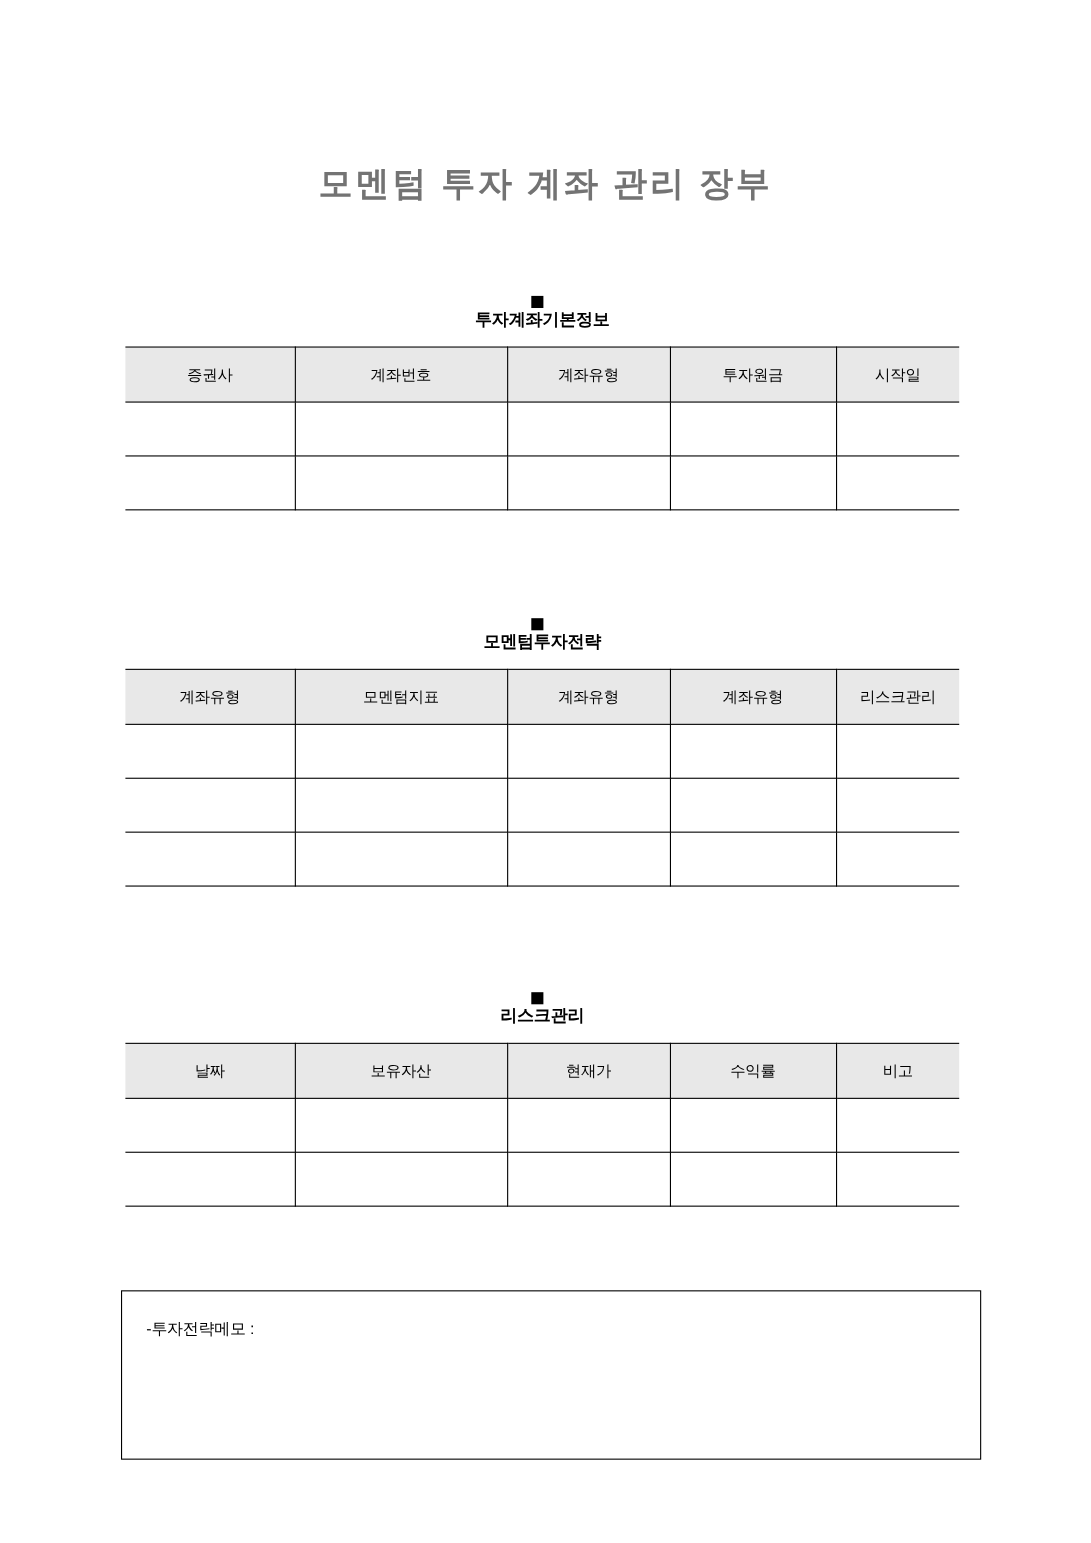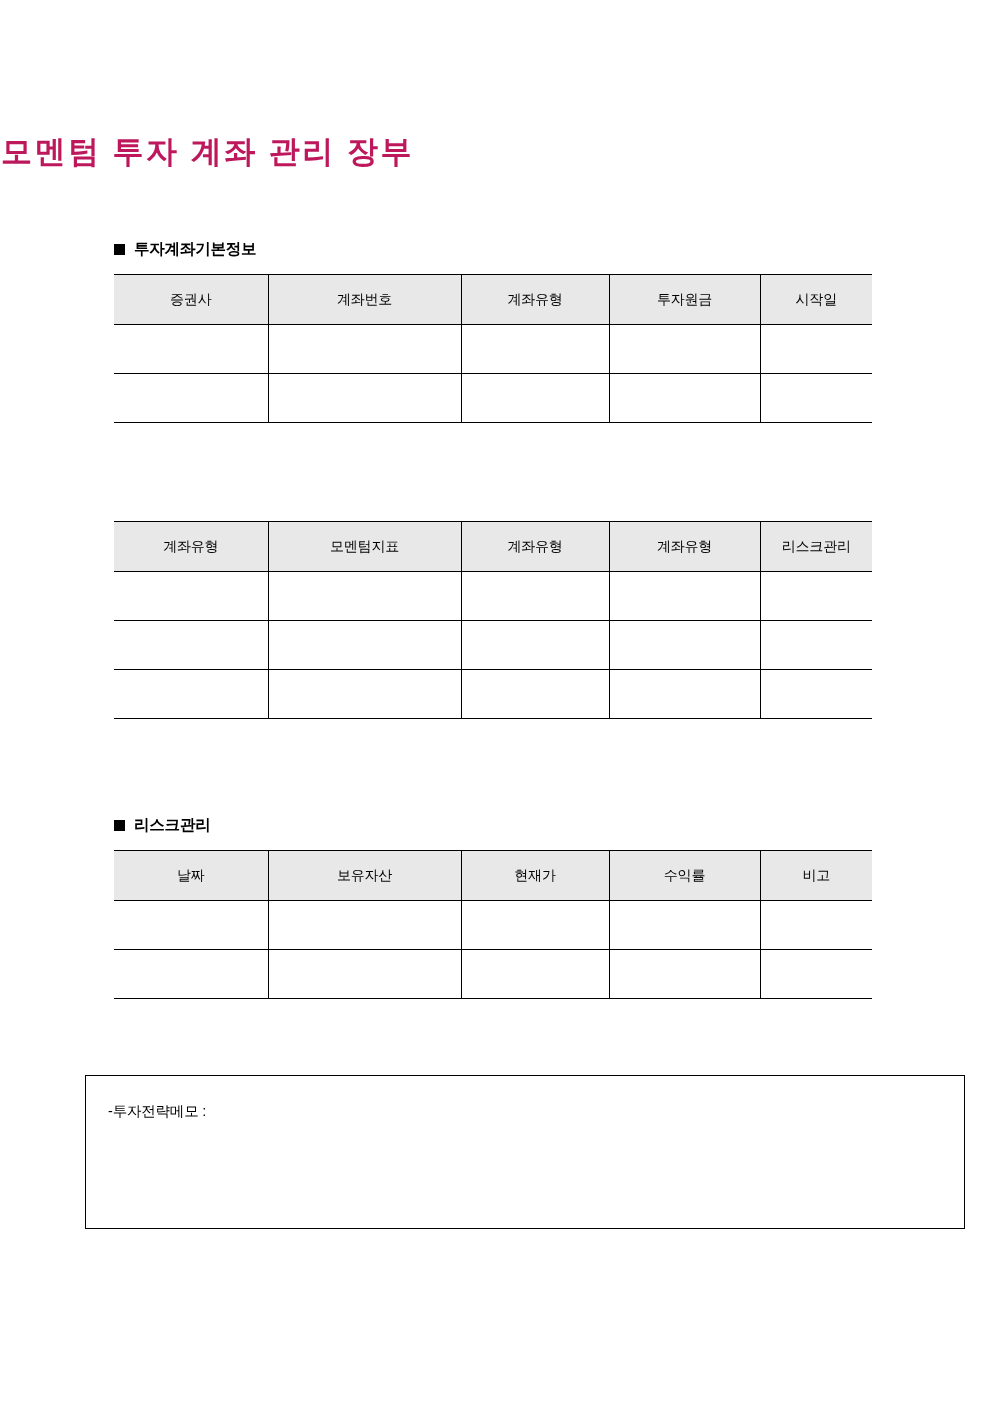--- a/index.html
+++ b/index.html
@@ -20,43 +20,45 @@
   .page {
     width: 992px;
     height: 1403px;
     box-sizing: border-box;
     padding: 0;
     position: relative;
   }
 
   
   .doc-title {
+    text-align: center;
     font-size: 31px;
     font-weight: bold;
     letter-spacing: 2.5px;
-    margin: 1px;
+    margin: 16px;
     padding-top: 132px;
     line-height: 1.2;
-    color: #be185d;
+    color: #737373;
   }
 
   
   .section {
     width: 758px;
     margin: 0 auto 0 114px;
   }
 
   .section-heading {
     font-size: 15.5px;
     font-weight: bold;
     letter-spacing: -0.2px;
     margin: 0 0 14px 0;
     color: #000;
     display: flex;
     align-items: center;
+    flex-direction: column;
   }
   .bullet-square {
     display: inline-block;
     width: 11px;
     height: 11px;
     background: #000;
     margin-right: 9px;
     flex: none;
   }
 
@@ -106,22 +108,22 @@
   col.c5 { width: 112px; }
 
   
   .gap-top-1 { height: 68px; }
   .gap-1 { height: 98px; }
   .gap-2 { height: 96px; }
   .gap-3 { height: 76px; }
 
   
   .memo-box {
-    width: 880px;
-    margin-left: 85px;
+    width: 782px;
+    margin-left: 110px;
     box-sizing: border-box;
     border: 1.5px solid #000;
     height: 154px;
     padding: 22px 0 0 22px;
   }
   .memo-line {
     font-size: 14.5px;
     line-height: 27px;
     letter-spacing: -0.2px;
     color: #000;
@@ -174,20 +176,24 @@
           <td></td>
           <td></td>
         </tr>
       </tbody>
     </table>
   </div>
 
   <div class="gap-1"></div>
 
   <div class="section">
+    <div class="section-heading">
+      <span class="bullet-square"></span>
+      <span>모멘텀투자전략</span>
+    </div>
     <table class="ledger">
       <colgroup>
         <col class="c1">
           <col class="c2">
           <col class="c3">
           <col class="c4">
           <col class="c5">
       </colgroup>
       <thead>
         <tr>

